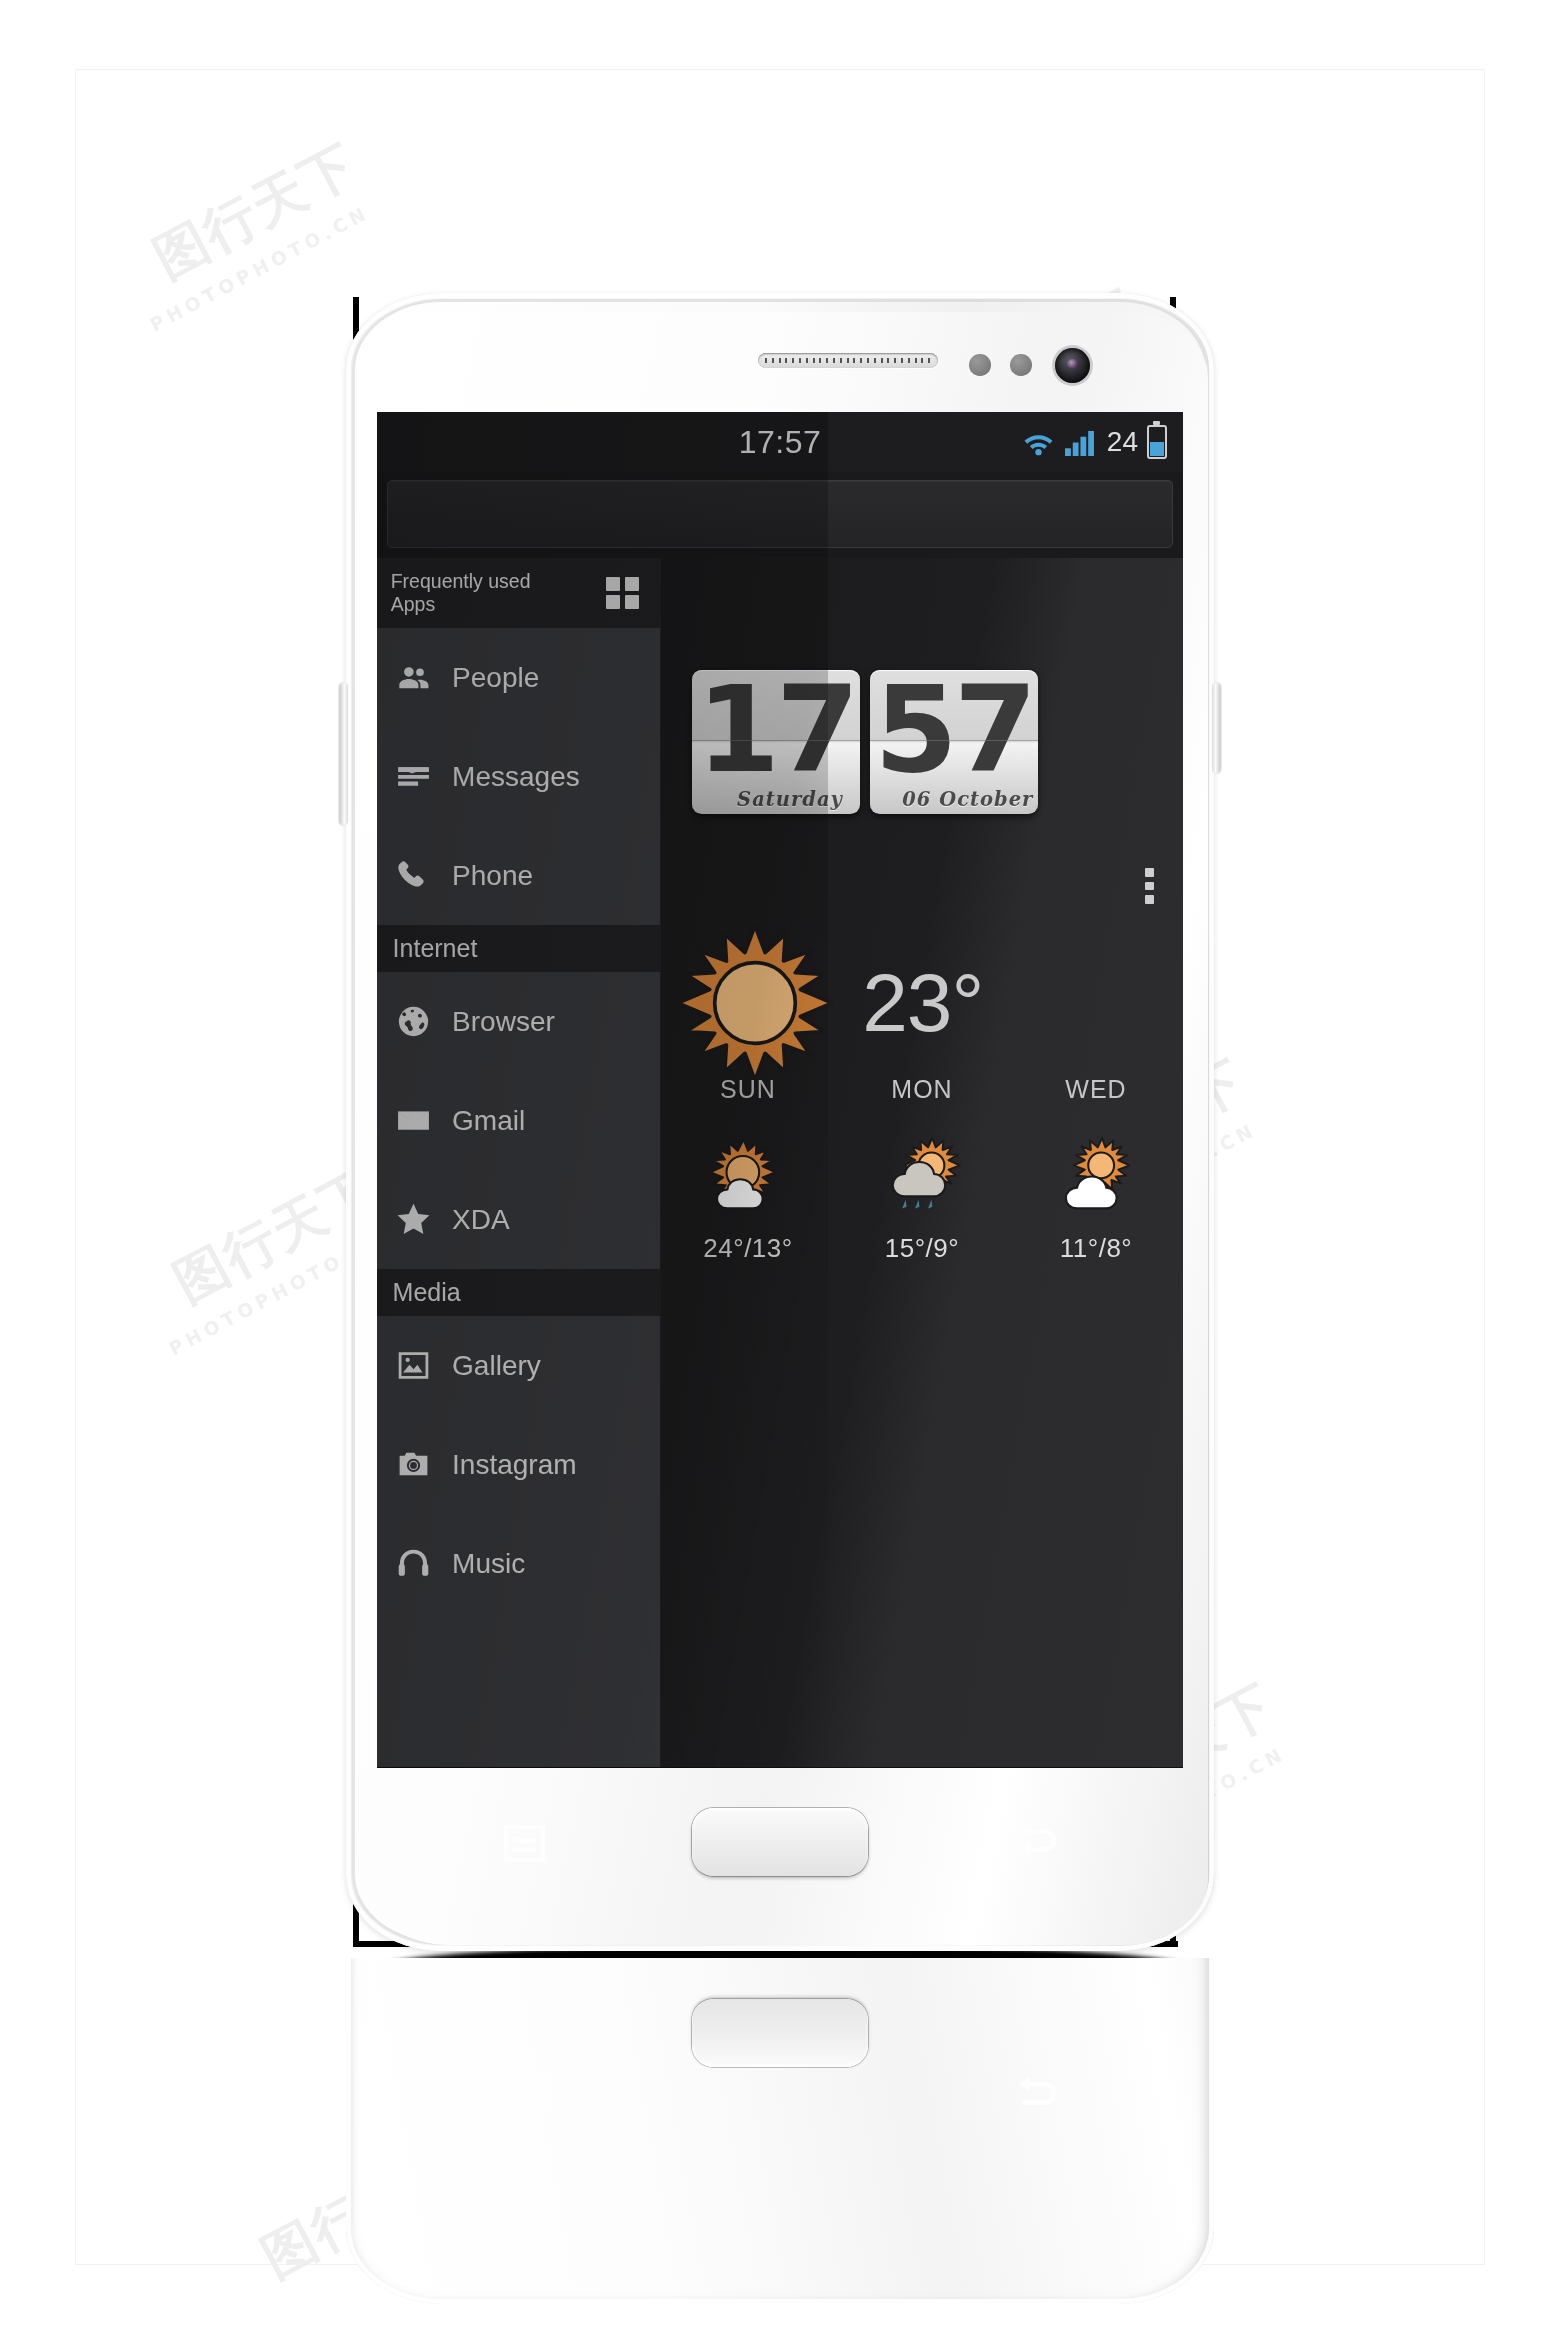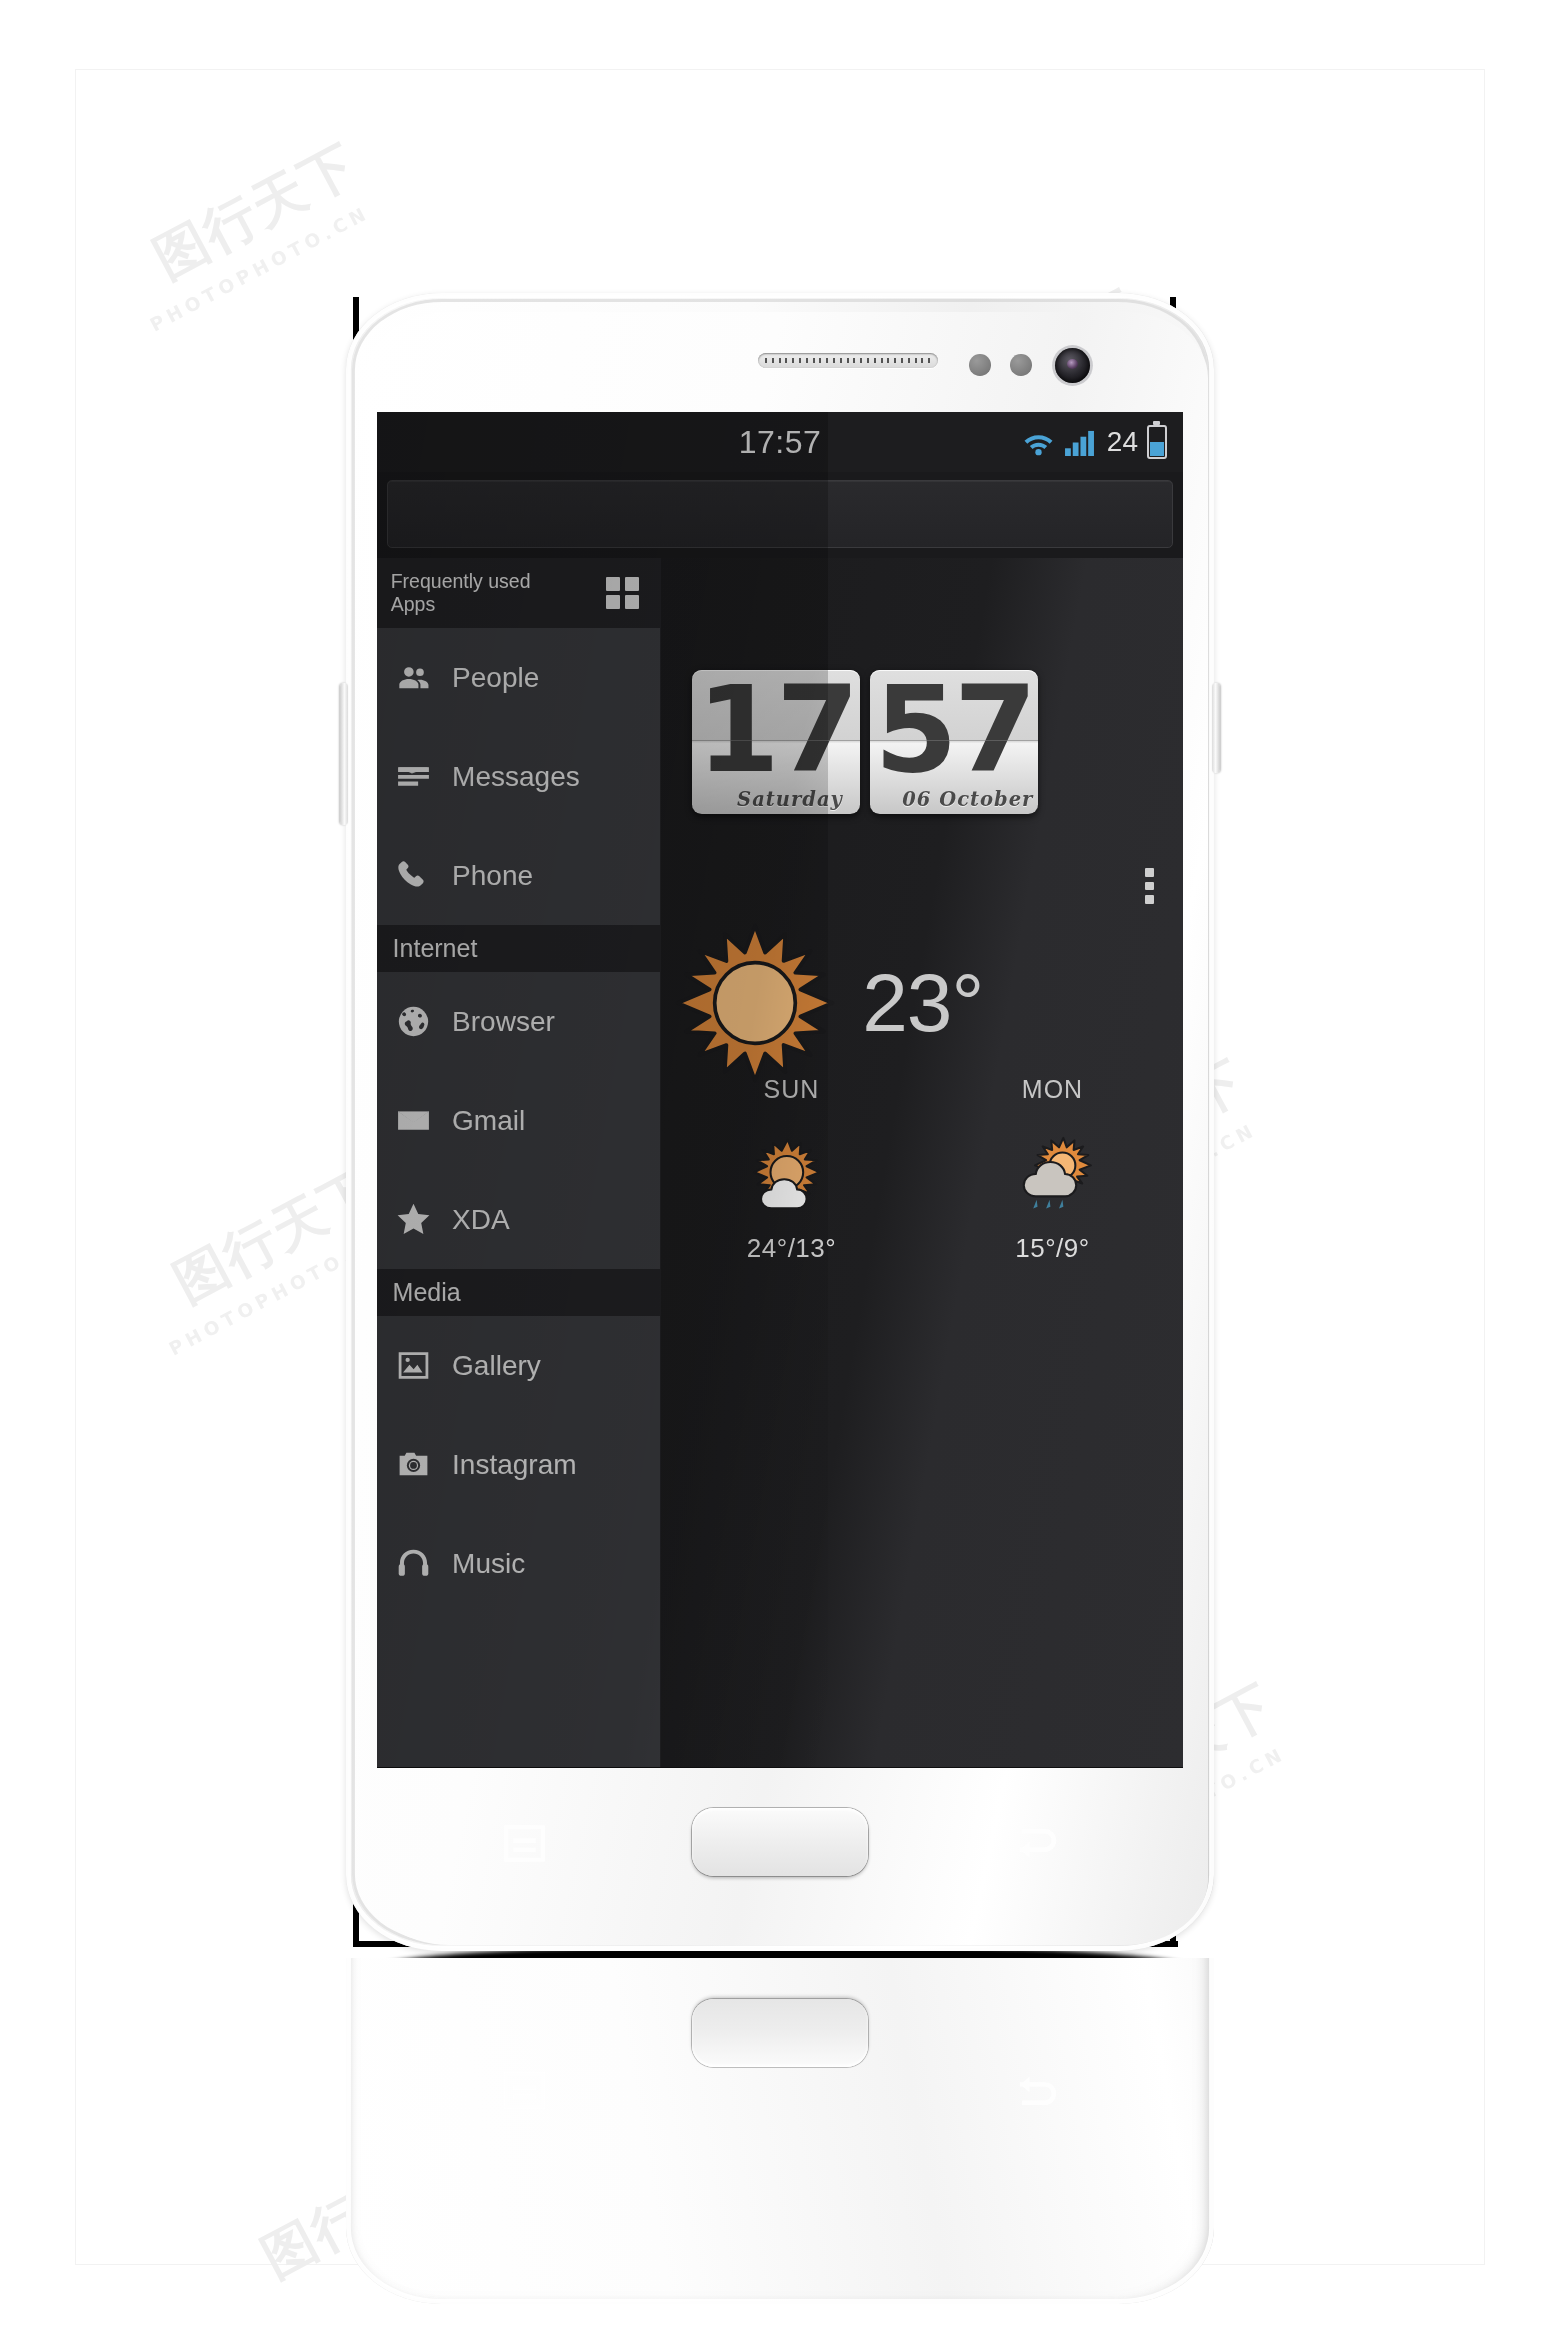--- a/index.html
+++ b/index.html
@@ -491,20 +491,33 @@
                       <path d="M31 74l-4 10 5-2z"></path>
                         <path d="M46 74l-4 10 5-2z"></path>
                         <path d="M61 74l-4 10 5-2z"></path>
                     </g>
                   </svg>
                 </div>
                 <div class="t">15°/9°</div>
               </div>
 
 
+              <div class="col">
+                <div class="d">WED</div>
+                <div class="i">
+                  <svg width="86" height="76" viewBox="0 0 100 88">
+                    <g stroke="#1b1b1d" stroke-width="2.4" stroke-linejoin="round">
+                      <path fill="#e08a3c" d="M57 2 L61 13 L70 5 L69 16 L80 12 L74 21 L86 22 L76 28 L89 34 L76 39 L85 46 L73 47 L79 55 L68 51 L69 62 L60 54 L56 65 L52 54 L43 62 L44 51 L33 55 L39 47 L27 46 L37 39 L24 34 L37 28 L27 22 L39 21 L33 12 L44 16 L43 5 L52 13 Z"></path>
+                      <circle cx="56" cy="34" r="15" fill="#f5b775"></circle>
+                      <path fill="#ffffff" d="M28 84c-7 0-13-5-13-12s6-12 13-12c1-7 8-13 17-13s16 6 17 13c6 0 12 5 12 12s-6 12-12 12z"></path>
+                    </g>
+                  </svg>
+                </div>
+                <div class="t">11°/8°</div>
+              </div>
 
             </div>
 
           </div>
         </div>
       </div>
 
       <div class="screen-gloss"></div>
     </div>
 

